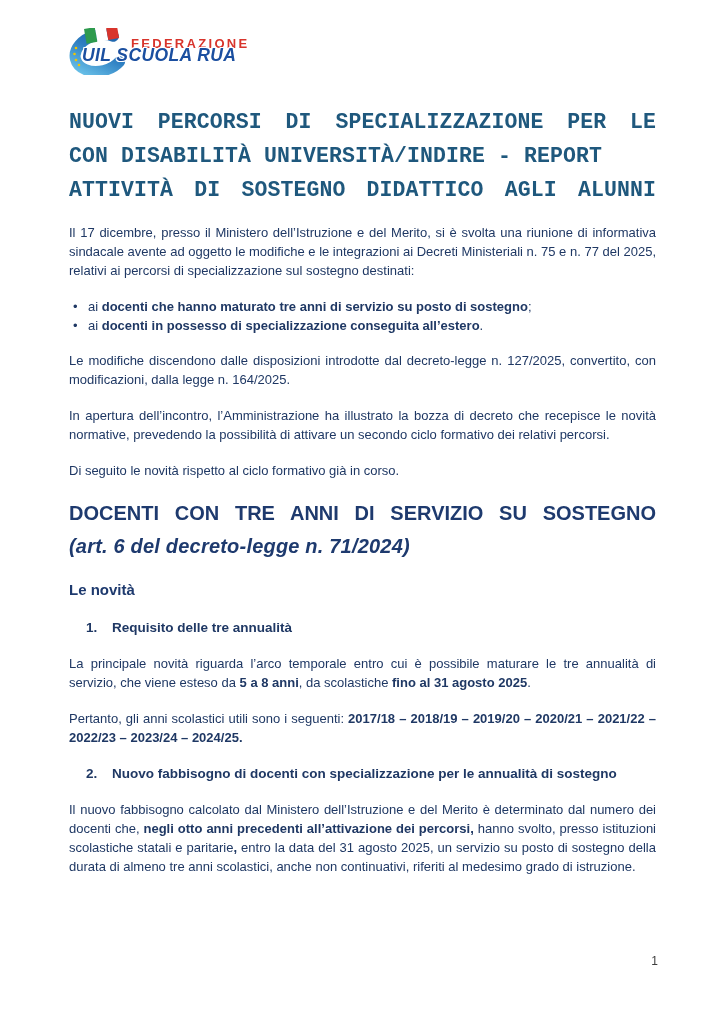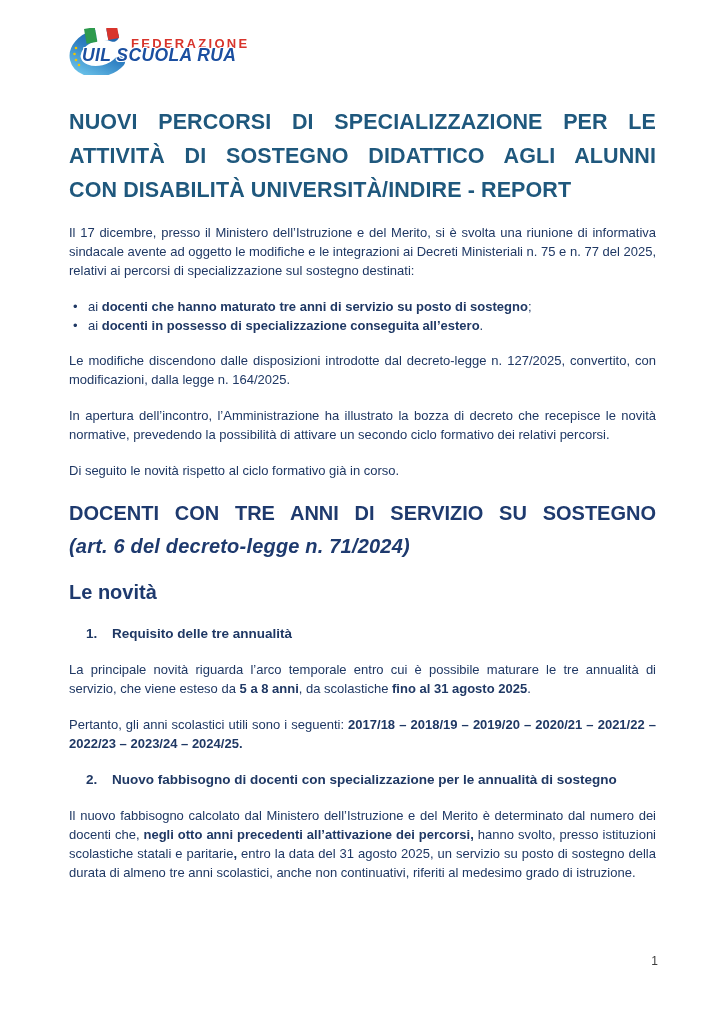--- a/index.html
+++ b/index.html
@@ -18,36 +18,36 @@
     font-size:13px; font-weight:bold; letter-spacing:2.3px;
     color:var(--logo-red,#D8342C);
   }
   .logo-name {
     position:absolute; left:13px; top:17px;
     font-size:17.5px; font-weight:bold; font-style:italic; letter-spacing:0.4px;
     color:var(--logo-blue,#1B4FA0); white-space:nowrap;
     text-shadow:-1px -1px 0 #fff, 1px -1px 0 #fff, -1px 1px 0 #fff, 1px 1px 0 #fff;
   }
   
-  h1 { margin:0 0 9px; font-weight:bold; color:var(--title-blue,#1F587D); }
+  h1 { margin:0 0 9px; font-weight:bold; color:var(--title-blue,#1F587D);font-family:Liberation Mono, monospace; }
   .h1-line { display:block; font-size:21.5px; line-height:34px; letter-spacing:0.1px;
              text-align:justify; text-align-last:justify; white-space:normal; }
   .h1-line.last { text-align-last:left; }
   
   .para { font-size:13px; line-height:19px; text-align:justify; margin:16px 0 17px; }
   .b { font-weight:bold; }
   ul.bullets { margin:0 0 14px; padding:0; list-style:none; }
   ul.bullets li { position:relative; padding-left:19px; font-size:13px; line-height:19px; }
   ul.bullets li::before { content:"\2022"; position:absolute; left:4px; top:0; font-size:13px; }
   
   h2 { margin:0 0 18px; font-weight:bold; color:var(--heading-navy,#1E3A6E); }
   .h2-line1 { display:block; font-size:20px; line-height:33px;
               text-align:justify; text-align-last:justify; }
   .h2-line2 { display:block; font-size:20px; line-height:33px; font-style:italic; letter-spacing:0.2px; }
-  h3 { margin:0 0 20px; font-size:20px; font-weight:bold; color:var(--heading-navy,#1E3A6E); }
+  h3 { margin:0 0 20px; font-size:15px; font-weight:bold; color:var(--heading-navy,#1E3A6E); }
   
   .numbered { display:flex; padding-left:17px; margin:0 0 17px;
               font-size:13.5px; line-height:19px; font-weight:bold; }
   .numbered .num { flex:0 0 26px; width:26px; }
   .numbered .ntitle { flex:1; }
   .numbered.stretch .ntitle { text-align:justify; }
   
   .pagenum { position:absolute; right:66px; bottom:56px; font-size:12px;
              color:var(--page-number-gray,#3D3D3D); }
 </style>
@@ -79,22 +79,22 @@
         <circle cx="7" cy="32" r="1.3"></circle>
         <circle cx="10" cy="37" r="1.3"></circle>
       </g>
     </svg>
     <span class="logo-fed">FEDERAZIONE</span>
     <span class="logo-name">UIL SCUOLA RUA</span>
   </header>
 
   <h1>
     <span class="h1-line">NUOVI PERCORSI DI SPECIALIZZAZIONE PER LE</span>
+    <span class="h1-line last">CON DISABILITÀ UNIVERSITÀ/INDIRE - REPORT</span>
     <span class="h1-line">ATTIVITÀ DI SOSTEGNO DIDATTICO AGLI ALUNNI</span>
-    <span class="h1-line last">CON DISABILITÀ UNIVERSITÀ/INDIRE - REPORT</span>
   </h1>
 
   <p class="para"><span>Il 17 dicembre, presso il Ministero dell’Istruzione e del Merito, si è svolta una riunione di informativa sindacale avente ad oggetto le modifiche e le integrazioni ai Decreti Ministeriali n. 75 e n. 77 del 2025, relativi ai percorsi di specializzazione sul sostegno destinati:</span></p>
 
   <ul class="bullets">
     <li><span>ai </span><span class="b">docenti che hanno maturato tre anni di servizio su posto di sostegno</span><span>;</span></li>
     <li><span>ai </span><span class="b">docenti in possesso di specializzazione conseguita all’estero</span><span>.</span></li>
   </ul>
 
   <p class="para"><span>Le modifiche discendono dalle disposizioni introdotte dal decreto-legge n. 127/2025, convertito, con modificazioni, dalla legge n. 164/2025.</span></p>

